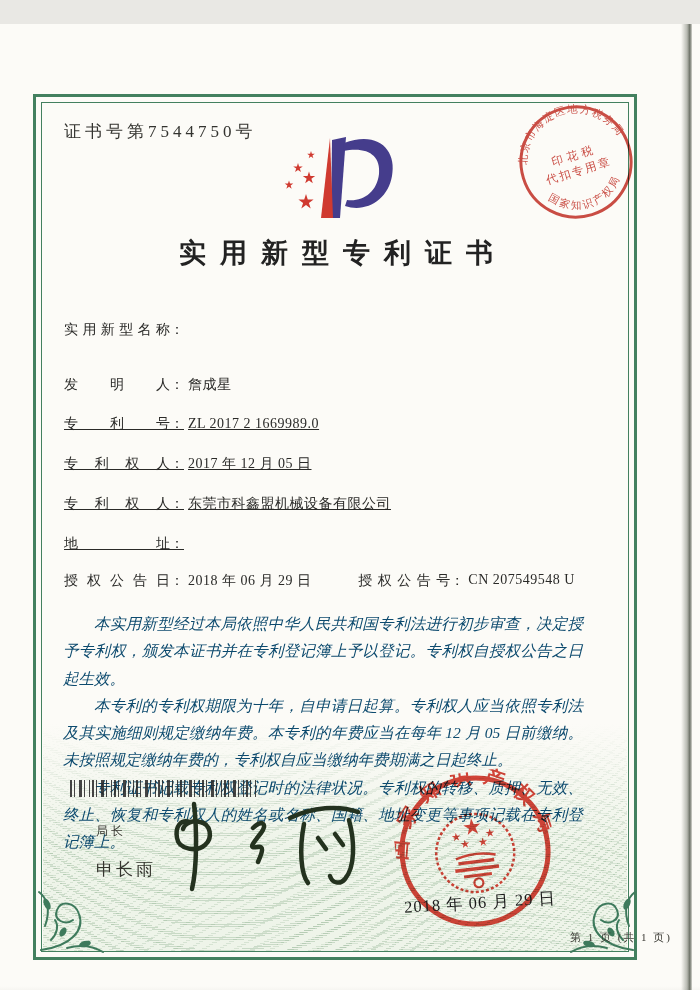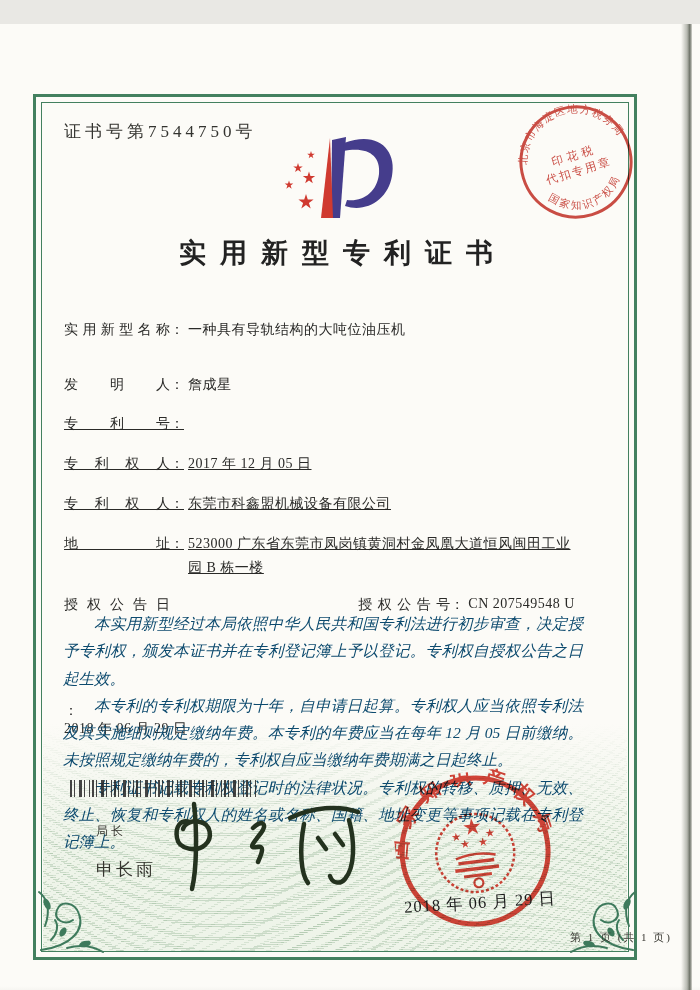--- a/index.html
+++ b/index.html
@@ -38,21 +38,21 @@
     transform:rotate(-3.5deg);z-index:6;white-space:nowrap;}
 
   
   .fields{left:64px;top:294px;width:520px;z-index:2;font-size:14px;color:#2a2a28;}
   .frow{display:flex;align-items:flex-start;line-height:24px;}
   .flabel{display:inline-block;width:106px;text-align:justify;text-align-last:justify;flex:0 0 106px;}
   .fcolon{flex:0 0 18px;}
   .fvalue{flex:1;letter-spacing:.5px;}
   .mb-lg{margin-bottom:31px;}.mb-md{margin-bottom:15px;}.mb-sm{margin-bottom:16px;text-decoration:underline;}
   .grant-row{display:flex;}
-  .grant-left{display:flex;width:300px;flex-direction:column;}
+  .grant-left{display:flex;width:300px;}
   .grant-right{display:flex;width:230px;}
   .grant-right .flabel{width:92px;flex-basis:92px;}
 
   
   .paras{left:63px;top:586px;width:520px;z-index:2;font-size:15.5px;line-height:1.76;
     font-style:italic;text-align:justify;color:#0c4a6e;}
   .paras p{margin:0;text-indent:2em;}
 
   
   .barcode{left:70px;top:756px;width:186px;height:17px;z-index:3;opacity:.88;
@@ -120,45 +120,44 @@
       <textPath href="#taxBotArc" startOffset="50%" text-anchor="middle">国家知识产权局</textPath>
     </text>
     <text x="0" y="-3" text-anchor="middle" font-size="11.5" letter-spacing="4" fill="#c5352c" font-family="serif">印花税</text>
     <text x="0" y="13" text-anchor="middle" font-size="11.5" letter-spacing="2" fill="#c5352c" font-family="serif">代扣专用章</text>
   </svg>
 
   <div class="abs fields">
     <div class="frow mb-lg">
       <span class="flabel">实用新型名称</span>
       <span class="fcolon">：</span>
-      <span class="fvalue">一种具有导轨结构的大吨位油压机</span>
     </div>
     <div class="frow mb-md">
       <span class="flabel">发明人</span>
       <span class="fcolon">：</span>
       <span class="fvalue">詹成星</span>
     </div>
     <div class="frow mb-sm">
       <span class="flabel">专利号</span>
       <span class="fcolon">：</span>
+      <span class="fvalue">ZL 2017 2 1669989.0</span>
     </div>
     <div class="frow mb-sm">
       <span class="flabel">专利权人</span>
       <span class="fcolon">：</span>
       <span class="fvalue">2017 年 12 月 05 日</span>
     </div>
     <div class="frow mb-sm">
       <span class="flabel">专利权人</span>
       <span class="fcolon">：</span>
       <span class="fvalue">东莞市科鑫盟机械设备有限公司</span>
     </div>
     <div class="frow mb-sm">
       <span class="flabel">地址</span>
       <span class="fcolon">：</span>
-      <span class="fvalue">523000 广东省东莞市凤岗镇黄洞村金凤凰大道恒风闽田工业园 B 栋一楼</span>
     </div>
     <div class="grant-row">
       <div class="grant-left">
         <span class="flabel">授权公告日</span>
         <span class="fcolon">：</span>
         <span class="fvalue">2018 年 06 月 29 日</span>
       </div>
       <div class="grant-right">
         <span class="flabel">授权公告号</span>
         <span class="fcolon">：</span>

